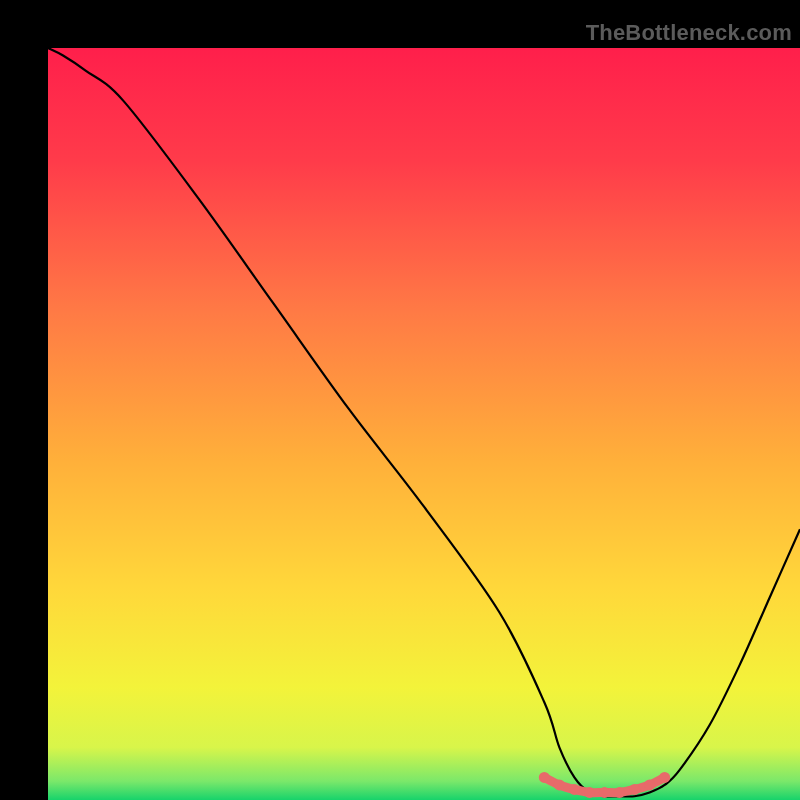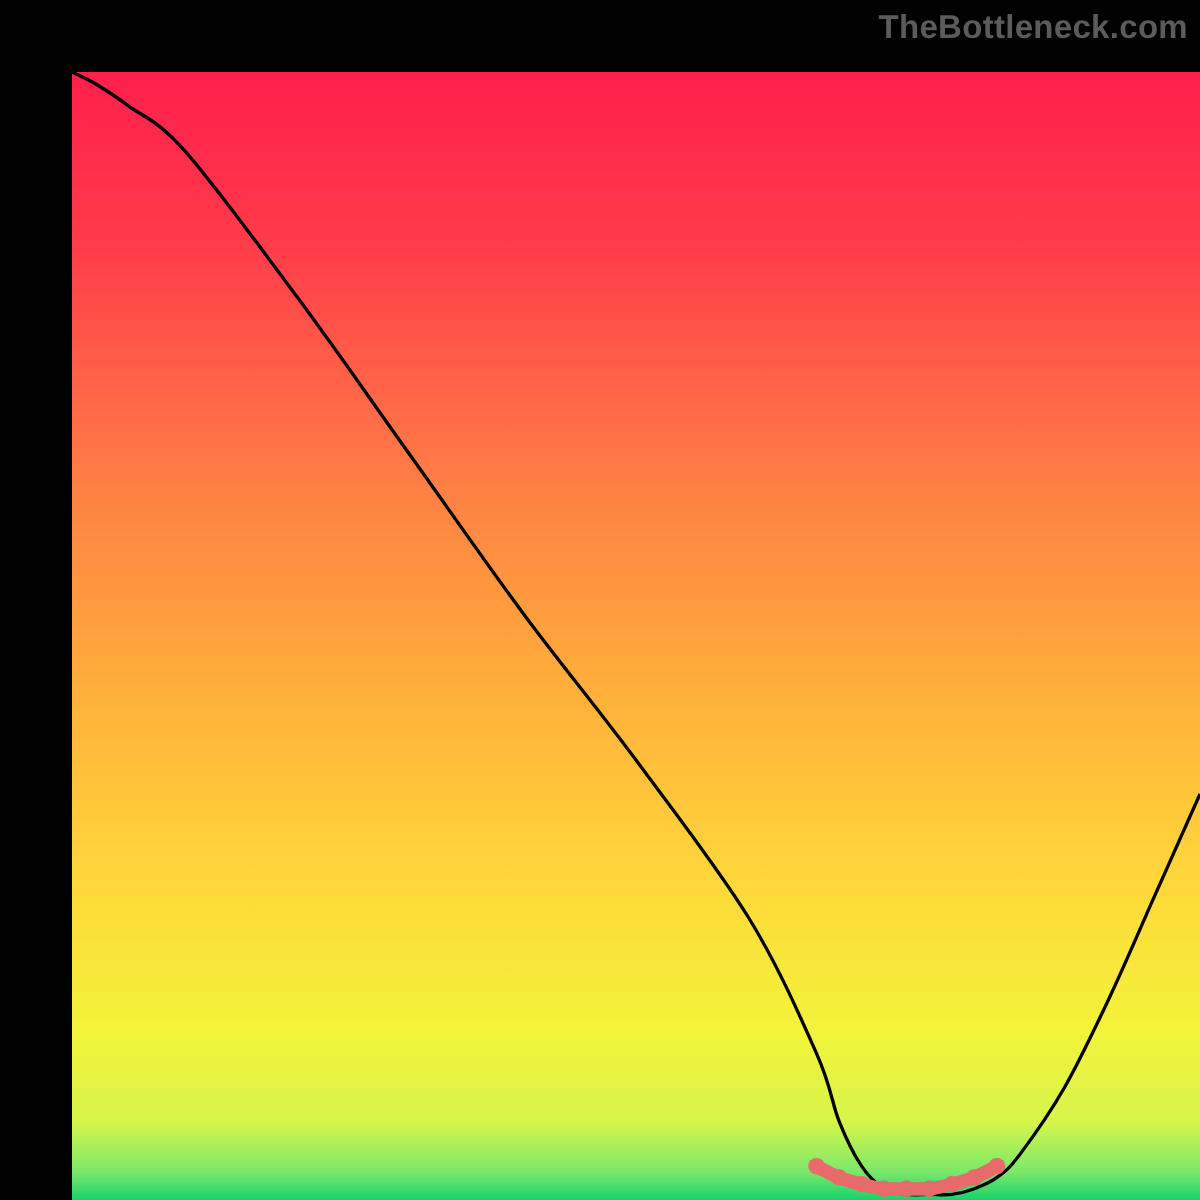--- a/index.html
+++ b/index.html
@@ -14,21 +14,21 @@
   .frame {
     position: absolute;
     left: 24px;
     top: 24px;
     width: 752px;
     height: 752px;
     background: #000;
   }
   .watermark {
     position: absolute;
-    top: 5px;
+    top: 20px;
     right: 8px;
     color: #5b5b5b;
     font-size: 22px;
     font-weight: 600;
     letter-spacing: 0.2px;
     user-select: none;
   }
   .plot {
     position: absolute;
     left: 24px;

